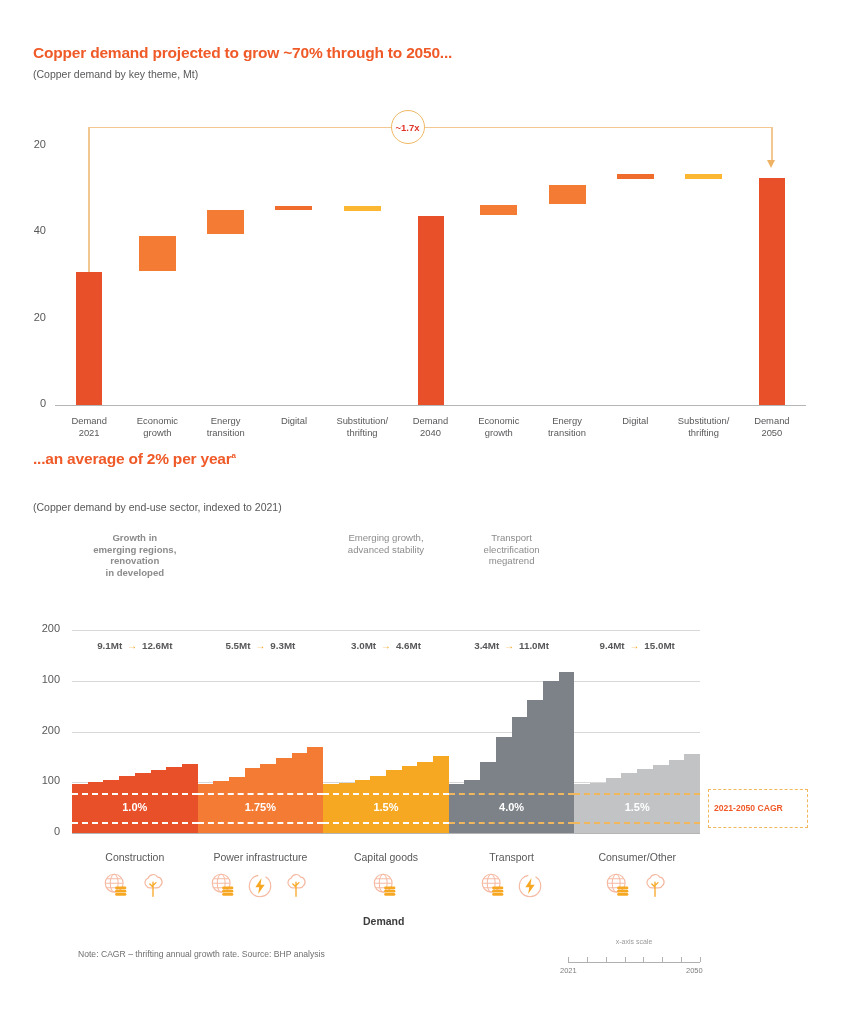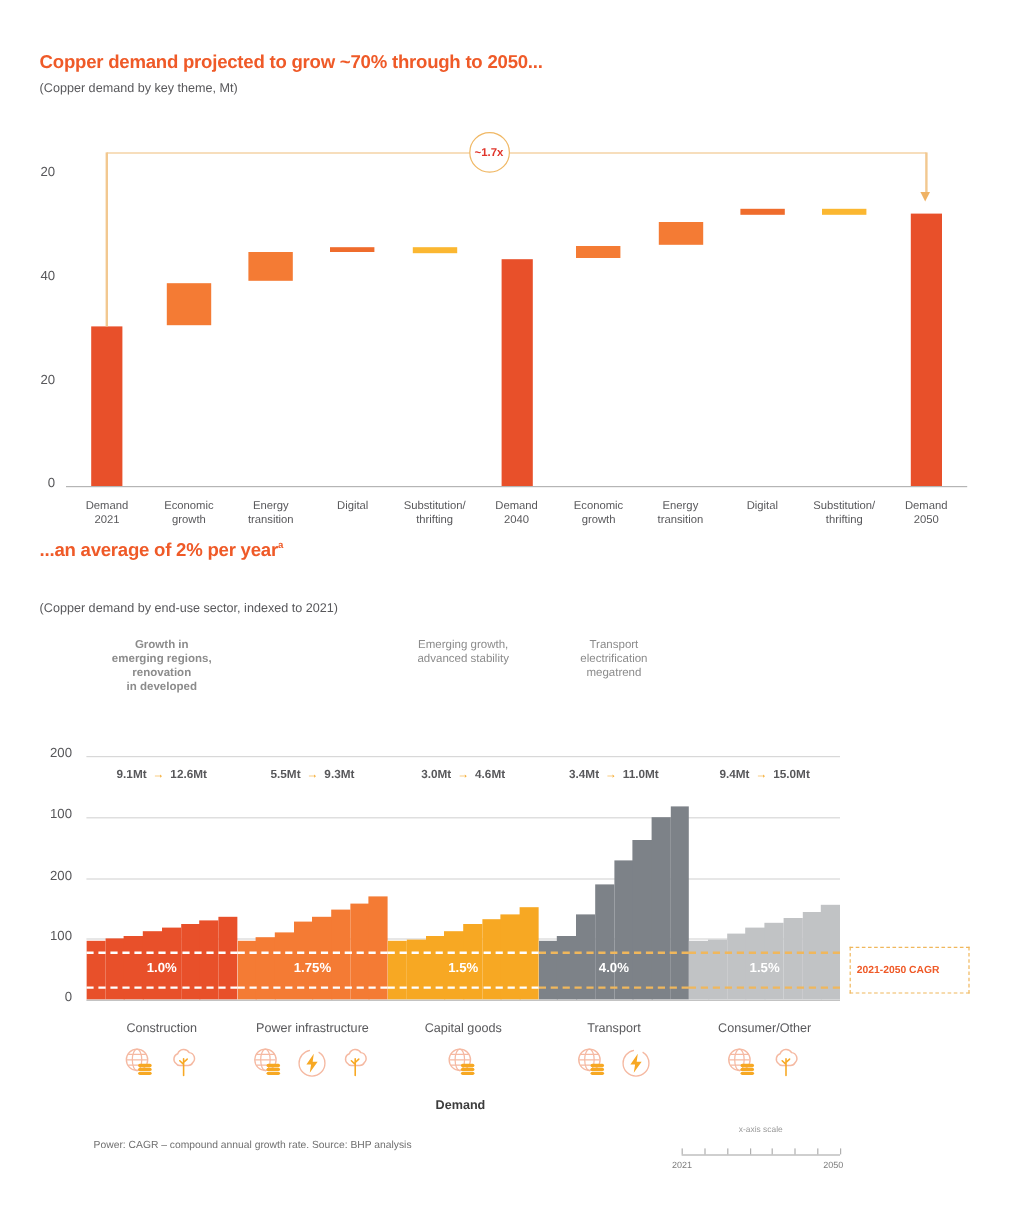--- a/index.html
+++ b/index.html
@@ -358,21 +358,21 @@
             <path d="M9 16a5 5 0 0 1 1.8-8.4A5.6 5.6 0 0 1 21 6.6a5.2 5.2 0 0 1 3.1 8.9 4.6 4.6 0 0 1-4 2.6H13A4.4 4.4 0 0 1 9 16z" fill="none" stroke="#f5b9a2" stroke-width="1.3"></path>
             <path d="M16 27V12M16 17l-3.4-3.2M16 15.4l3.2-3" stroke="#f7a823" stroke-width="1.4" fill="none" stroke-linecap="round"></path>
           </svg></span>
       </div>
       <div class="cagr-legend" style="left:708px;top:269.4428571428571px;width:100px;height:38.428571428571445px;"></div>
       <div class="cagr-legend-txt" style="left:714px;top:282.65714285714284px;">2021-2050 CAGR</div>
     </div>
 
   <div class="axis-title" style="left:363px;top:915px;">Demand</div>
 
-  <div class="note" style="left:78px;top:949px;">Power: CAGR – compound annual growth rate. Source: BHP analysis</div>
+  <div class="note" style="left:78px;top:949px;">Note: CAGR – thrifting annual growth rate. Source: BHP analysis</div>
 
   <div id="xkey">
       <div class="xkey-label" style="left:558px;top:938px;width:152px;">x-axis scale</div>
       <div class="xkey-line" style="left:568px;top:962px;width:132px;"></div>
       <div class="xkey-tick" style="left:568px;top:957px;height:5px;"></div>
       <div class="xkey-tick" style="left:586.8571428571429px;top:957px;height:5px;"></div>
       <div class="xkey-tick" style="left:605.7142857142857px;top:957px;height:5px;"></div>
       <div class="xkey-tick" style="left:624.5714285714286px;top:957px;height:5px;"></div>
       <div class="xkey-tick" style="left:643.4285714285714px;top:957px;height:5px;"></div>
       <div class="xkey-tick" style="left:662.2857142857143px;top:957px;height:5px;"></div>

